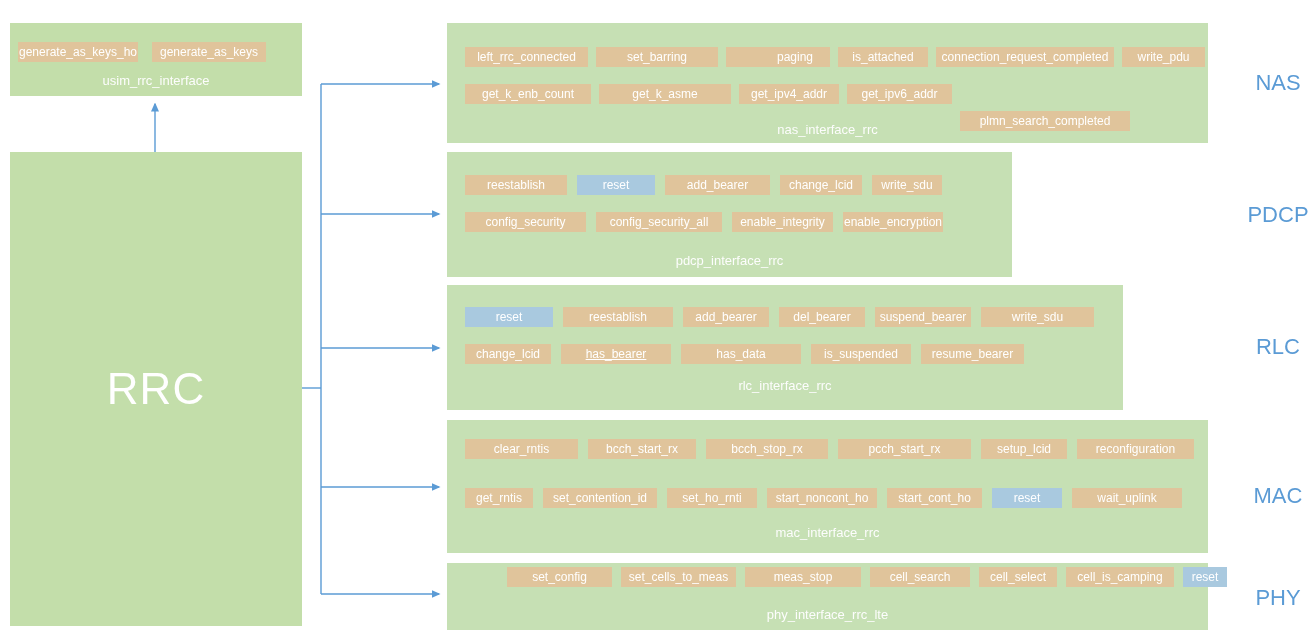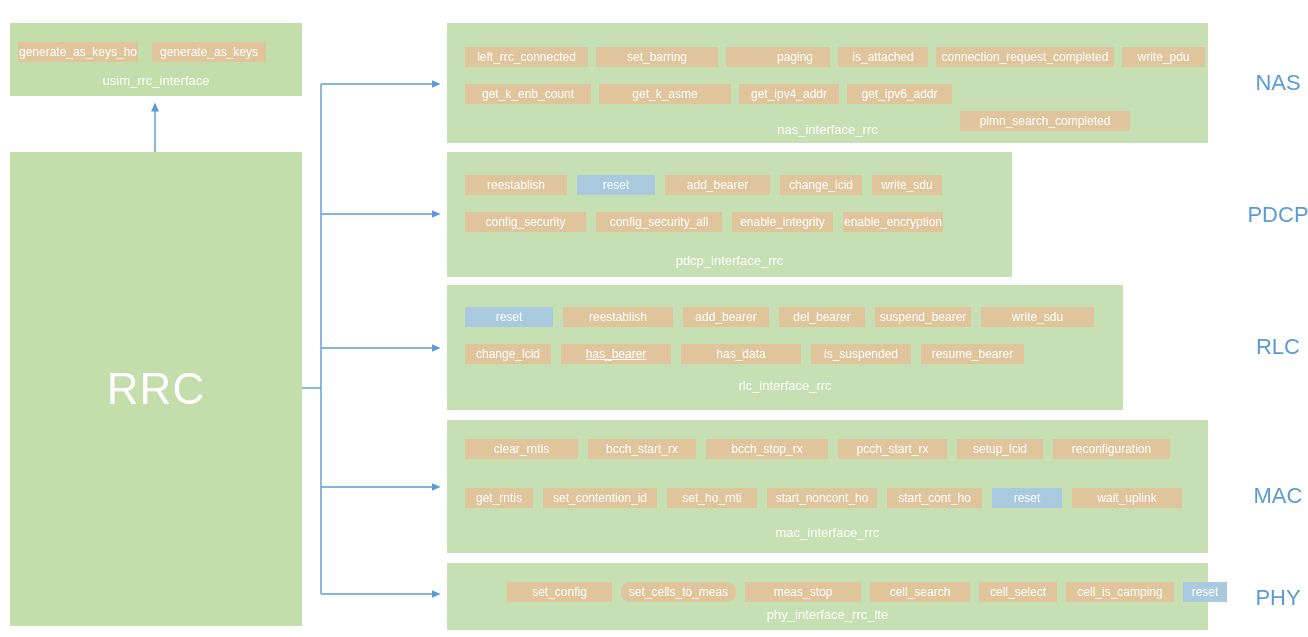--- a/index.html
+++ b/index.html
@@ -20,21 +20,21 @@
   #rlc-panel {left:447px;top:285px;width:676px;height:125px;}
   #mac-panel {left:447px;top:420px;width:761px;height:133px;}
   #phy-panel {left:447px;top:563px;width:761px;height:67px;}
 
   .chip-rows{position:absolute;left:18px;right:4px;display:flex;flex-direction:column;}
   #usim-panel .chip-rows{left:8px;top:19px;}
   #nas-panel  .chip-rows{top:24px;gap:17px;}
   #pdcp-panel .chip-rows{top:23px;gap:17px;}
   #rlc-panel  .chip-rows{top:22px;gap:17px;}
   #mac-panel  .chip-rows{top:19px;gap:29px;}
-  #phy-panel  .chip-rows{top:19px;padding-left:42px;}
+  #phy-panel  .chip-rows{top:4px;padding-left:42px;}
 
   .chip-row{display:flex;gap:10px;}
   #nas-panel .chip-row{gap:8px;}
   #usim-panel .chip-row{gap:14px;}
   #phy-panel .chip-row{gap:9px;}
 
   .chip{
     box-sizing:border-box;height:20px;display:inline-flex;
     align-items:center;justify-content:center;flex:0 0 auto;
     background:#E0C49B;color:#ffffff;font-size:12px;white-space:nowrap;
@@ -160,42 +160,42 @@
       </div>
     <div class="panel-title">rlc_interface_rrc</div>
   </div>
 
   <div class="panel" id="mac-panel">
     <div class="chip-rows">
         <div class="chip-row">
           <span class="chip" style="width: 113px;">clear_rntis</span>
           <span class="chip" style="width: 108px;">bcch_start_rx</span>
           <span class="chip" style="width: 122px;">bcch_stop_rx</span>
-          <span class="chip" style="width: 109px;">pcch_start_rx</span>
+          <span class="chip" style="width: 133px;">pcch_start_rx</span>
           <span class="chip" style="width: 86px;">setup_lcid</span>
           <span class="chip" style="width: 117px;">reconfiguration</span>
         </div>
         <div class="chip-row">
           <span class="chip" style="width: 68px;">get_rntis</span>
           <span class="chip" style="width: 114px;">set_contention_id</span>
           <span class="chip" style="width: 90px;">set_ho_rnti</span>
           <span class="chip" style="width: 110px;">start_noncont_ho</span>
           <span class="chip" style="width: 95px;">start_cont_ho</span>
           <span class="chip blue" style="width: 70px;">reset</span>
           <span class="chip" style="width: 110px; text-align: right;">wait_uplink</span>
         </div>
       </div>
     <div class="panel-title">mac_interface_rrc</div>
   </div>
 
   <div class="panel" id="phy-panel">
     <div class="chip-rows">
         <div class="chip-row">
           <span class="chip" style="width: 105px;">set_config</span>
-          <span class="chip" style="width: 115px; border-radius: 9px;">set_cells_to_meas</span>
+          <span class="chip" style="width: 115px;">set_cells_to_meas</span>
           <span class="chip" style="width: 116px;">meas_stop</span>
           <span class="chip" style="width: 100px;">cell_search</span>
           <span class="chip" style="width: 78px;">cell_select</span>
           <span class="chip" style="width: 108px;">cell_is_camping</span>
           <span class="chip blue" style="width: 44px;">reset</span>
         </div>
       </div>
     <div class="panel-title">phy_interface_rrc_lte</div>
   </div>
 

